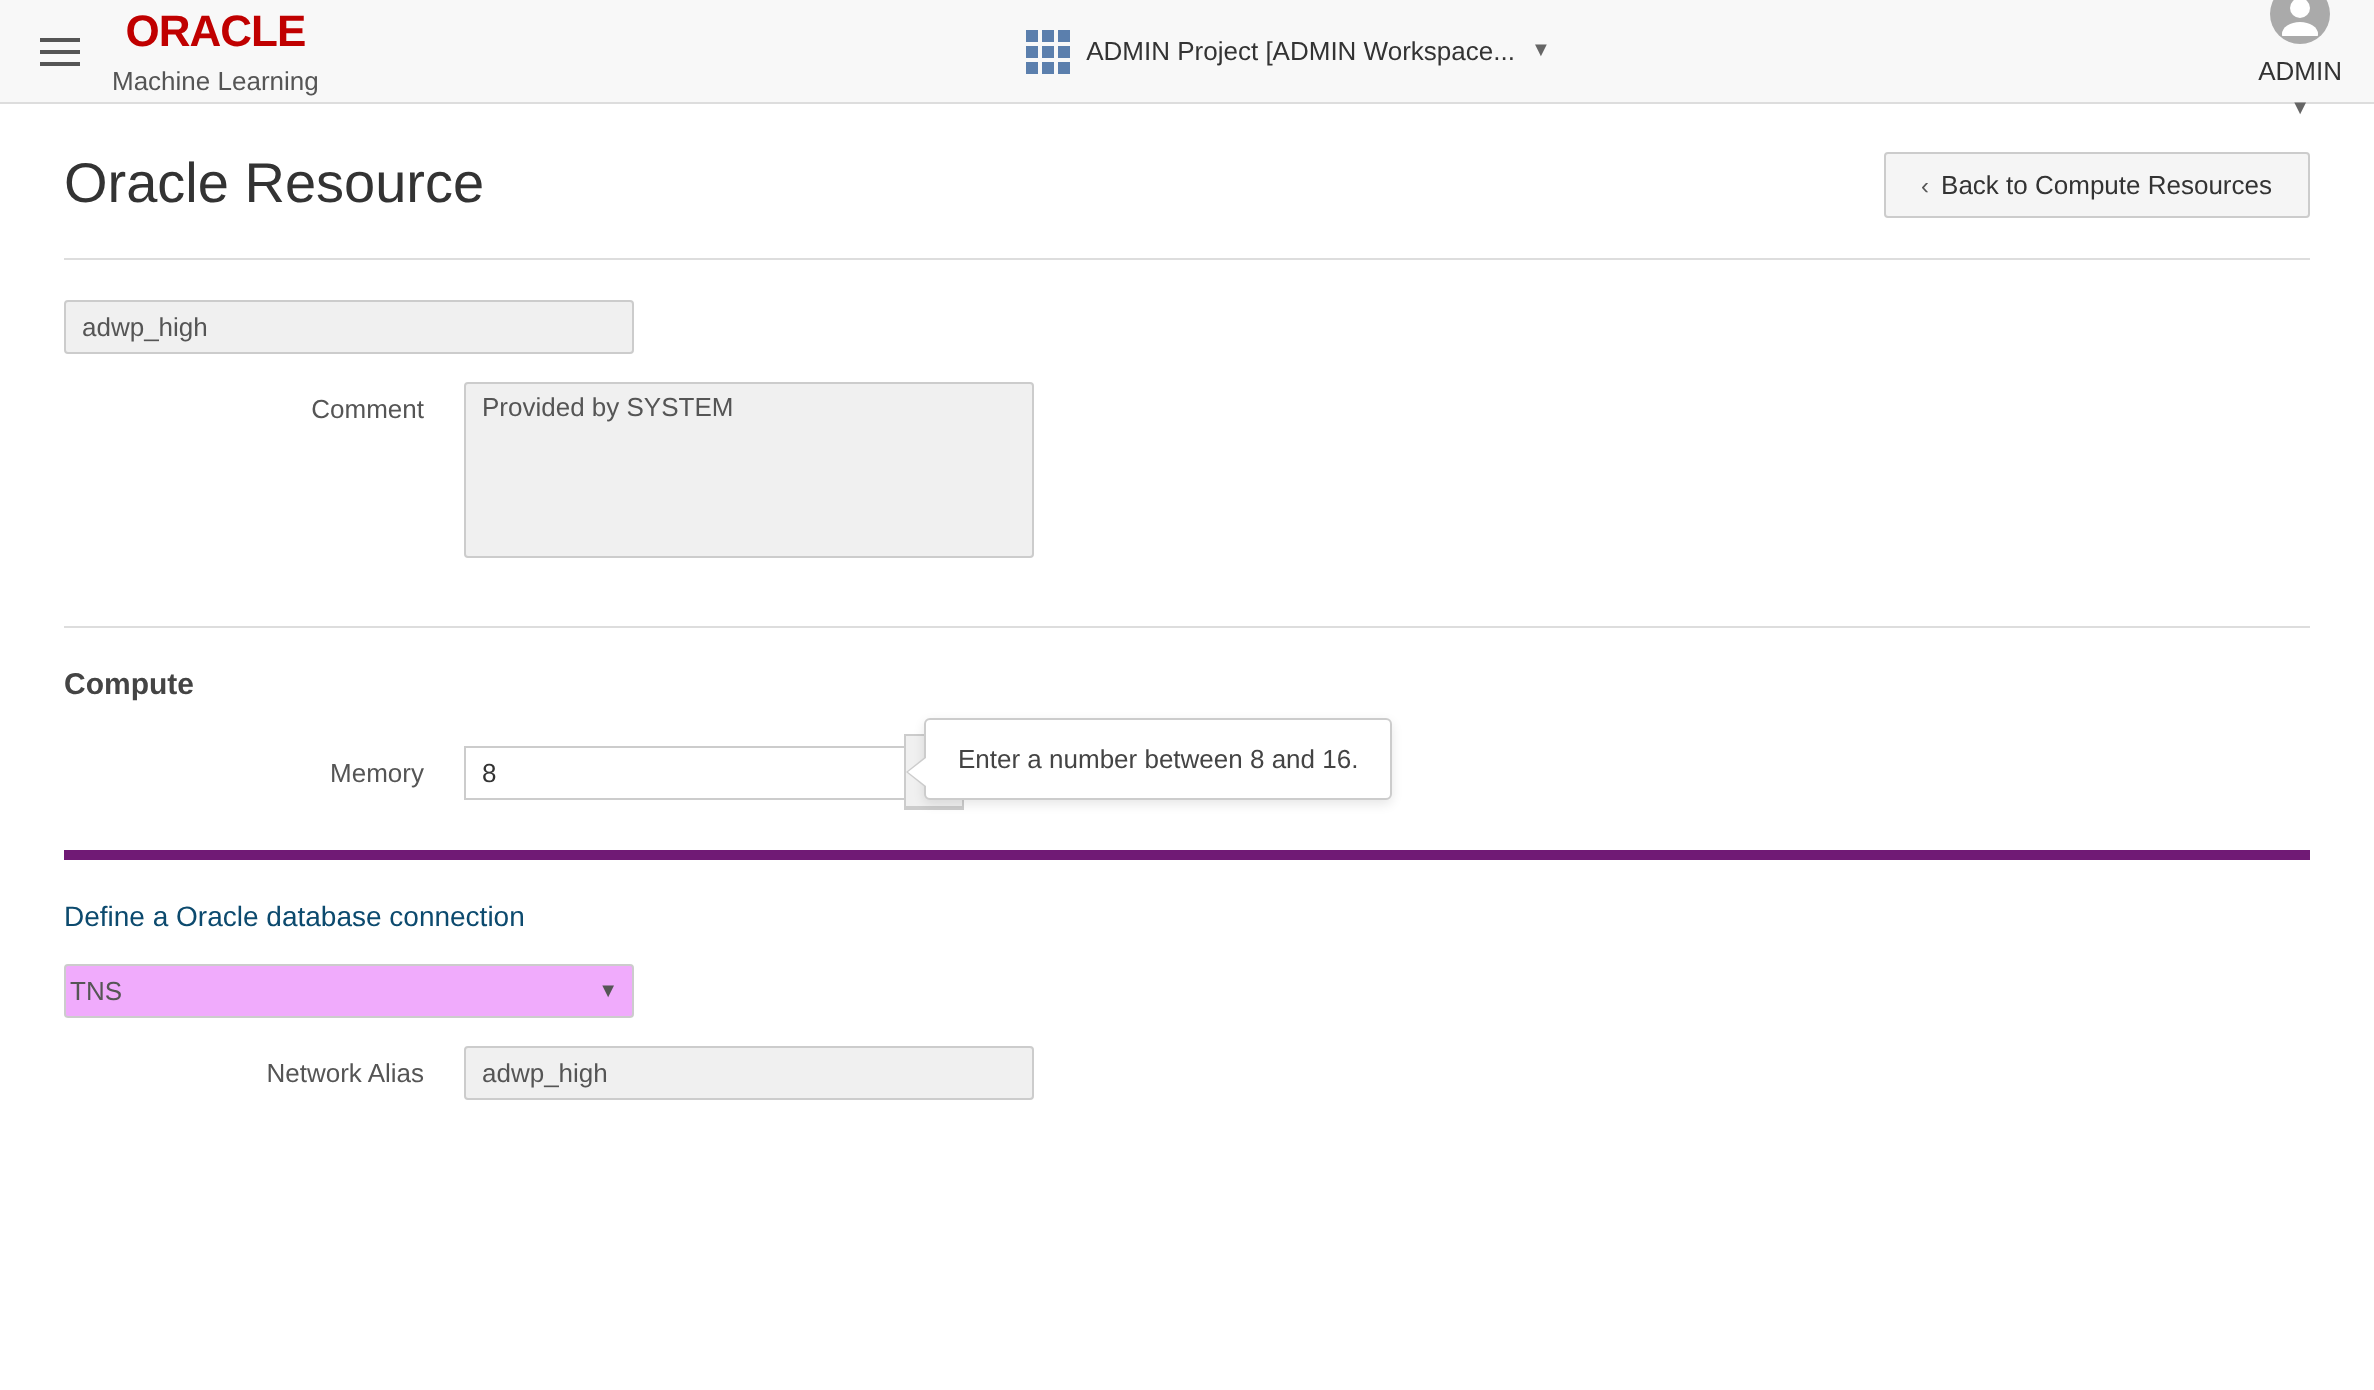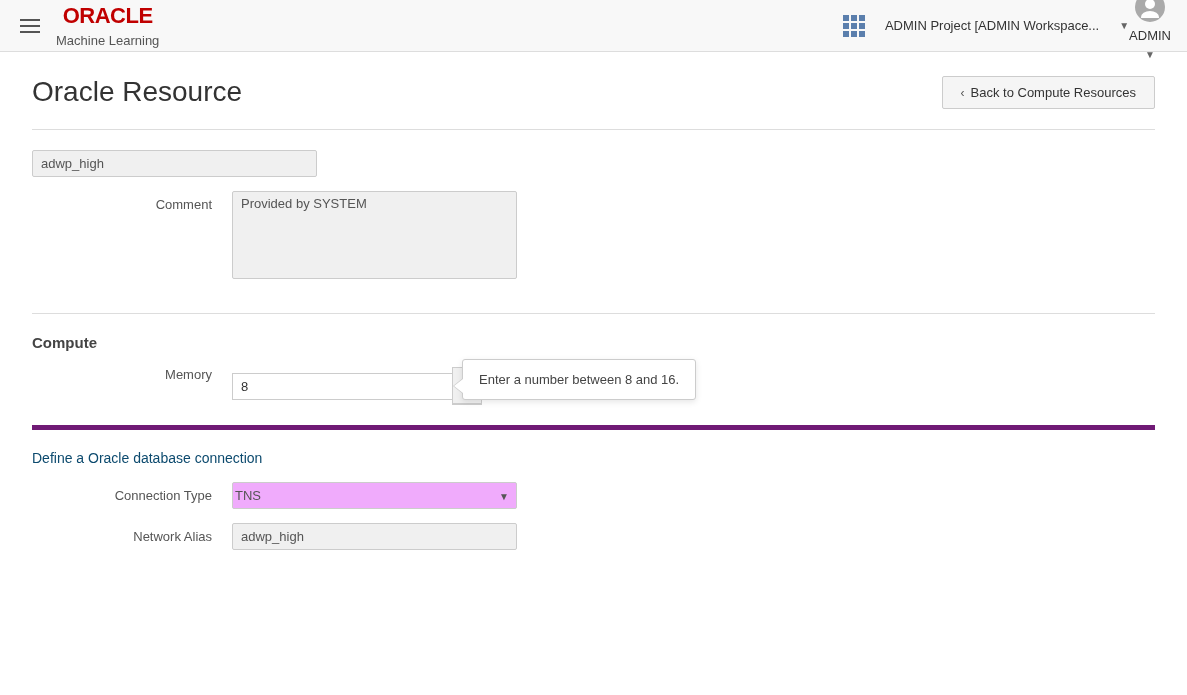--- a/index.html
+++ b/index.html
@@ -58,23 +58,23 @@
 
     .oracle-logo-text {
       font-size: 13px;
       color: #555;
       font-weight: normal;
     }
 
     .header-center {
       flex: 1;
       display: flex;
-      justify-content: flex-end;
-      align-items: center;
-      gap: 20px;
+      justify-content: center;
+      align-items: center;
+      gap: 8px;
     }
 
     .grid-icon {
       display: inline-grid;
       grid-template-columns: repeat(3, 6px);
       grid-template-rows: repeat(3, 6px);
       gap: 2px;
     }
 
     .grid-icon span {
@@ -208,20 +208,21 @@
     }
 
     
     .compute-section {
       padding: 20px 0;
       border-bottom: 5px solid #701a75;
     }
 
     .memory-row {
       display: flex;
+      align-items: center;
       position: relative;
     }
 
     .memory-label {
       width: 200px;
       text-align: right;
       padding-right: 20px;
       color: #555;
       font-size: 13px;
       flex-shrink: 0;
@@ -425,21 +426,20 @@
         <span>Enter a number between 8 and 16.</span>
       </div>
     </div>
 
   </div>
 
   <div class="db-section">
     <div class="db-section-title">Define a Oracle database connection</div>
 
     <div class="form-row">
-      <label class="form-label">Connection Type</label>
       <div class="select-wrapper">
         <select>
           <option>TNS</option>
           <option>Basic</option>
         </select>
         <span class="select-arrow">▼</span>
       </div>
     </div>
 
     <div class="form-row">

